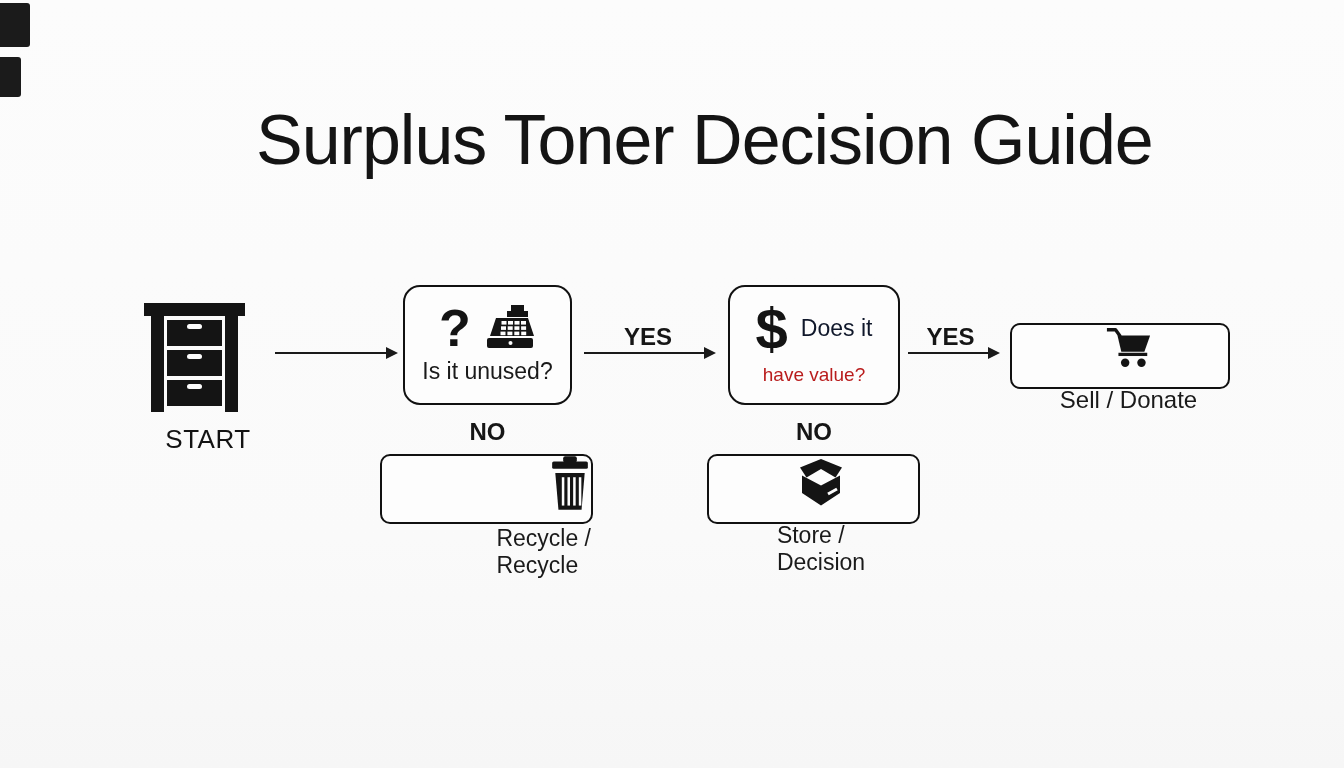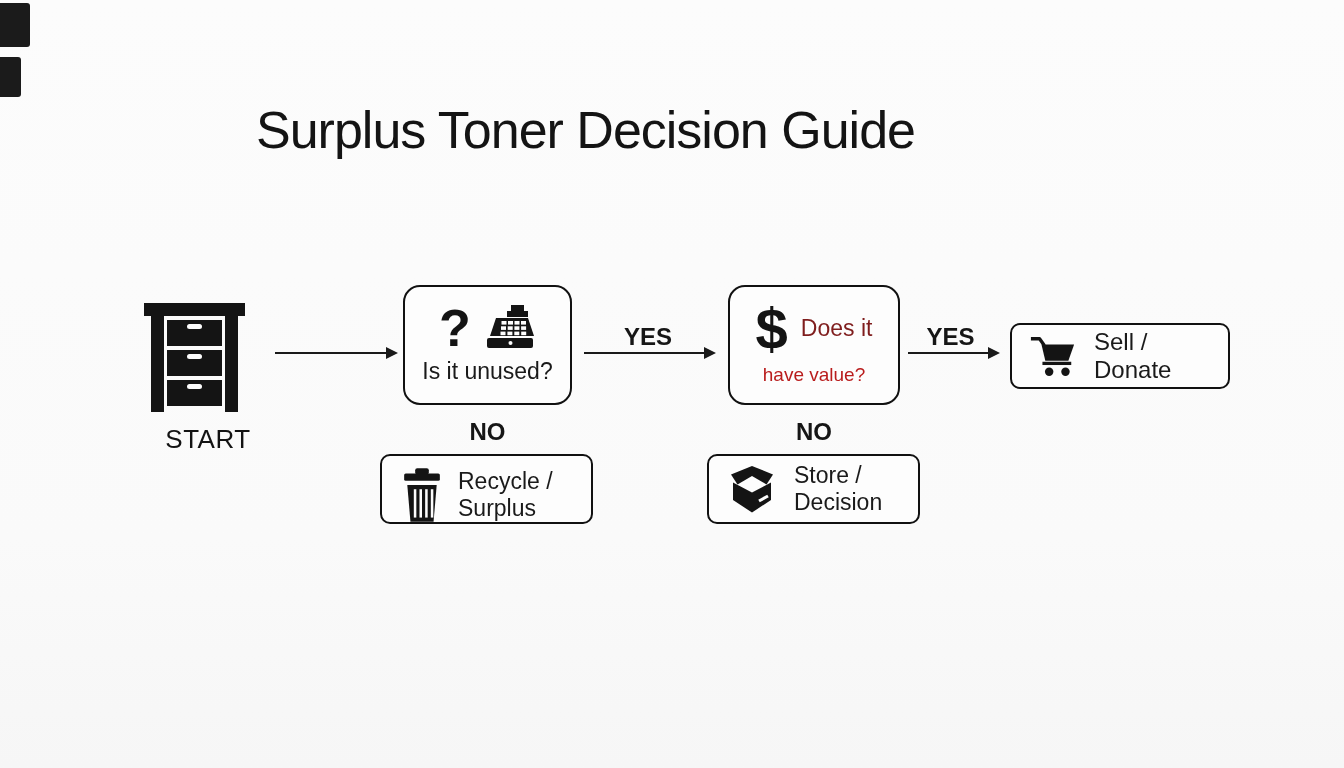--- a/index.html
+++ b/index.html
@@ -12,52 +12,52 @@
     width:1344px;height:768px;
     background:linear-gradient(180deg,#fcfcfc 0%,#fafafa 70%,#f6f6f6 100%);
     overflow:hidden;
     color:#161616;
   }
   .abs{position:absolute;}
 
   
   .title{
     left:256px;top:100px;width:720px;
-    font-size:52px;font-weight:500;letter-spacing:-1px;
+    font-size:70px;font-weight:500;letter-spacing:-1px;
     color:#141414;white-space:nowrap;
   }
 
   
   .mark1{left:0;top:3px;width:30px;height:44px;background:#1b1b1b;border-radius:0 3px 3px 0;}
   .mark2{left:0;top:57px;width:21px;height:40px;background:#1b1b1b;border-radius:0 3px 3px 0;}
 
   
   .start-icon{left:144px;top:303px;width:101px;height:110px;}
   .start-label{left:148px;top:424px;width:120px;text-align:center;
     font-size:26px;font-weight:500;letter-spacing:.5px;color:#131313;}
 
   
   .node{
     background:#fdfdfd;border:2.5px solid #111;
     box-sizing:border-box;display:flex;
   }
   .decision{border-radius:17px;flex-direction:column;align-items:center;justify-content:center;}
-  .action{border-radius:10px;flex-direction:row;align-items:center;}
+  .action{border-radius:10px;flex-direction:column;align-items:center;}
 
   .q1-box{left:403px;top:285px;width:169px;height:120px;gap:7px;}
   .q2-box{left:728px;top:285px;width:172px;height:120px;gap:5px;}
   .sell-box{left:1010px;top:323px;width:220px;height:66px;gap:17px;padding-left:17px;}
   .recycle-box{left:380px;top:454px;width:213px;height:70px;gap:15px;padding-left:19px;align-items:flex-end;}
   .store-box{left:707px;top:454px;width:213px;height:70px;gap:14px;padding-left:15px;}
 
   .icon-row{display:flex;align-items:center;gap:13px;justify-content:center;}
   .q-glyph{font-size:52px;font-weight:800;line-height:.9;color:#141414;}
   .dollar-glyph{font-size:58px;font-weight:800;line-height:.85;color:#141414;}
   .q-text{font-size:23px;color:#1a1a1a;}
-  .q2-line1{font-size:23px;color:#7f1d1d;text-align:center;}
+  .q2-line1{font-size:23px;color:#0f172a;text-align:center;}
   .q2-line2{font-size:19px;color:#b91c1c;margin-top:6px;}
   .action-text{font-size:23px;line-height:27px;color:#1a1a1a;}
   .sell-text{font-size:24px;color:#1a1a1a;}
 
   
   .branch-label{font-size:24px;font-weight:700;color:#161616;text-align:center;}
   .yes1{left:585px;top:323px;width:126px;}
   .yes2{left:903px;top:323px;width:95px;}
   .no1{left:403px;top:418px;width:169px;}
   .no2{left:728px;top:418px;width:172px;}
@@ -172,21 +172,21 @@
         <g fill="#fdfdfd">
           <rect x="12.2" y="20" width="2.4" height="27"></rect>
           <rect x="17.6" y="20" width="2.4" height="27"></rect>
           <rect x="23" y="20" width="2.4" height="27"></rect>
           <rect x="28.4" y="20" width="2.4" height="27"></rect>
         </g>
       </svg>
     </span>
     <span class="action-text">
       <div>Recycle /</div>
-      <div>Surplus</div>
+      <div>Recycle</div>
     </span>
   </div>
 
   <div class="abs node action store-box">
     <span>
       <svg width="56" height="52" viewBox="0 0 56 52" fill="#141414">
         <path d="M28 3 L7 11.5 L13.5 21.5 L28 13 Z"></path>
         <path d="M28 3 L49 11.5 L42.5 21.5 L28 13 Z"></path>
         <path d="M9 19.5 L28 29.5 L47 19.5 L47 37 L28 49.5 L9 37 Z"></path>
         <path d="M35 38 L44 33" stroke="#fdfdfd" stroke-width="3" fill="none"></path>

